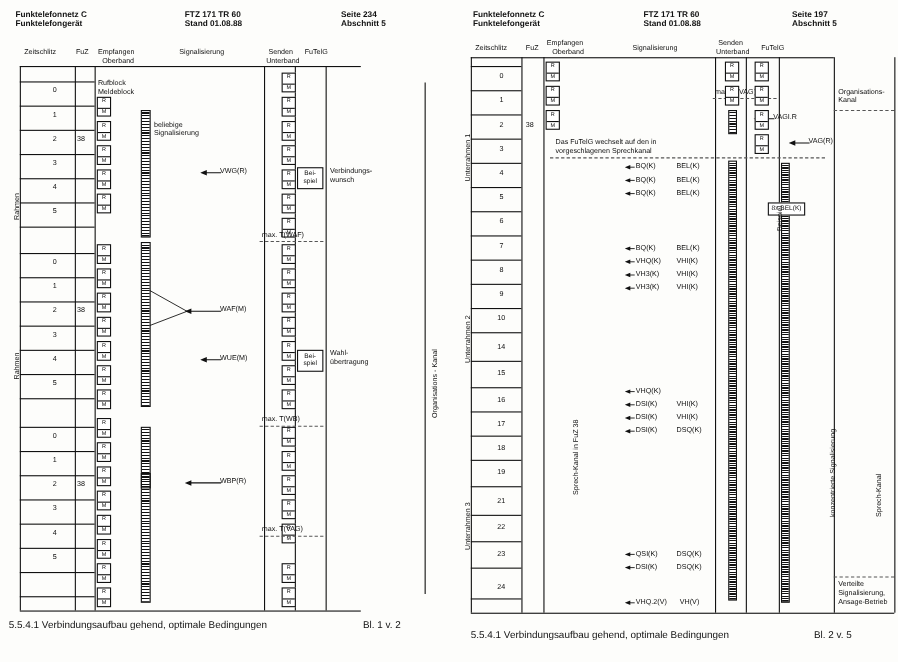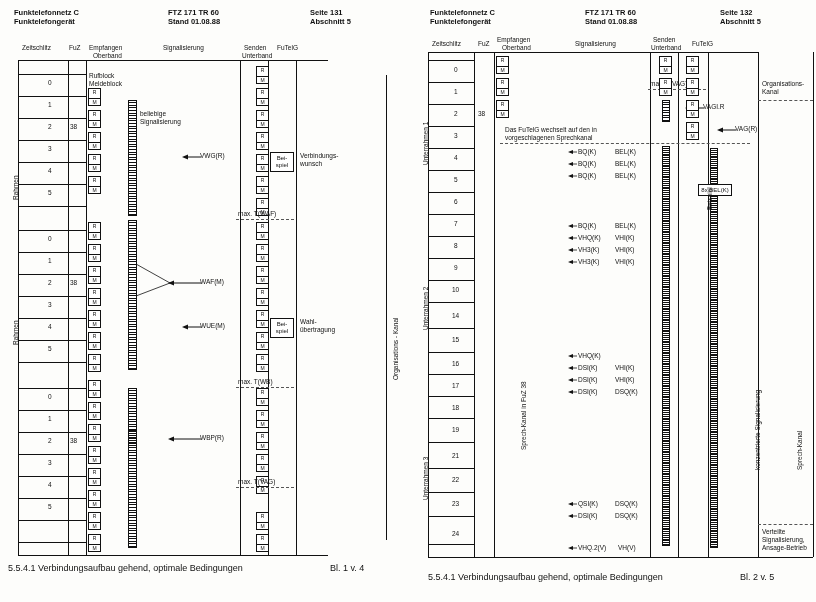--- a/index.html
+++ b/index.html
@@ -53,21 +53,21 @@
 <body>
 
 <div class="page">
 
   <div class="sheet" id="sheet1">
 
     <div class="hdr" style="left:14px;top:8px;">Funktelefonnetz C</div>
     <div class="hdr" style="left:14px;top:17px;">Funktelefongerät</div>
     <div class="hdr" style="left:168px;top:8px;">FTZ 171 TR 60</div>
     <div class="hdr" style="left:168px;top:17px;">Stand 01.08.88</div>
-    <div class="hdr" style="left:310px;top:8px;">Seite 131</div>
+    <div class="hdr" style="left:310px;top:8px;">Seite 234</div>
     <div class="hdr" style="left:310px;top:17px;">Abschnitt 5</div>
 
     <div class="t" style="left:22px;top:44px;">Zeitschlitz</div>
     <div class="t" style="left:69px;top:44px;">FuZ</div>
     <div class="t" style="left:89px;top:44px;">Empfangen</div>
     <div class="t" style="left:93px;top:52px;">Oberband</div>
     <div class="t" style="left:163px;top:44px;">Signalisierung</div>
     <div class="t" style="left:244px;top:44px;">Senden</div>
     <div class="t" style="left:242px;top:52px;">Unterband</div>
     <div class="t" style="left:277px;top:44px;">FuTelG</div>
@@ -365,30 +365,30 @@
         <span class="r">R</span>
         <span class="m">M</span>
       </div>
 
     <div class="t" style="left:238px;top:478px;">max. T(VAG)</div>
     <div class="hl dash" style="left:236px;top:487px;width:58px;"></div>
 
     <div class="hl" style="left:18px;top:555px;width:310px;"></div>
 
     <div class="caption" style="left:8px;top:563px;">5.5.4.1 Verbindungsaufbau gehend, optimale Bedingungen</div>
-    <div class="sheetlbl" style="left:330px;top:563px;">Bl. 1 v. 4</div>
+    <div class="sheetlbl" style="left:330px;top:563px;">Bl. 1 v. 2</div>
   </div>
 
   <div class="sheet" id="sheet2">
 
     <div class="hdr" style="left:20px;top:8px;">Funktelefonnetz C</div>
     <div class="hdr" style="left:20px;top:17px;">Funktelefongerät</div>
     <div class="hdr" style="left:175px;top:8px;">FTZ 171 TR 60</div>
     <div class="hdr" style="left:175px;top:17px;">Stand 01.08.88</div>
-    <div class="hdr" style="left:310px;top:8px;">Seite 132</div>
+    <div class="hdr" style="left:310px;top:8px;">Seite 197</div>
     <div class="hdr" style="left:310px;top:17px;">Abschnitt 5</div>
 
     <div class="t" style="left:22px;top:40px;">Zeitschlitz</div>
     <div class="t" style="left:68px;top:40px;">FuZ</div>
     <div class="t" style="left:87px;top:36px;">Empfangen</div>
     <div class="t" style="left:92px;top:44px;">Oberband</div>
     <div class="t" style="left:165px;top:40px;">Signalisierung</div>
     <div class="t" style="left:243px;top:36px;">Senden</div>
     <div class="t" style="left:241px;top:44px;">Unterband</div>
     <div class="t" style="left:282px;top:40px;">FuTelG</div>

